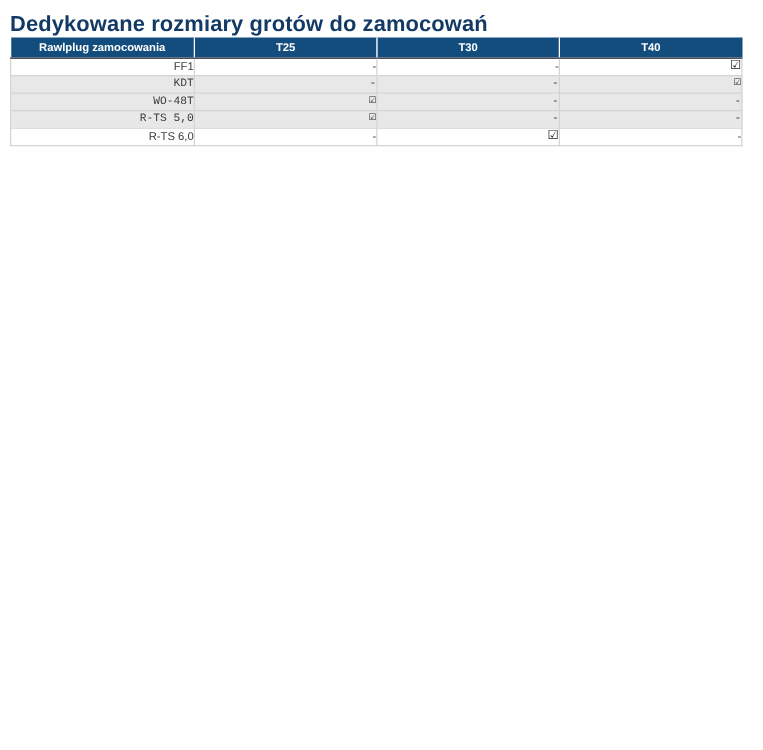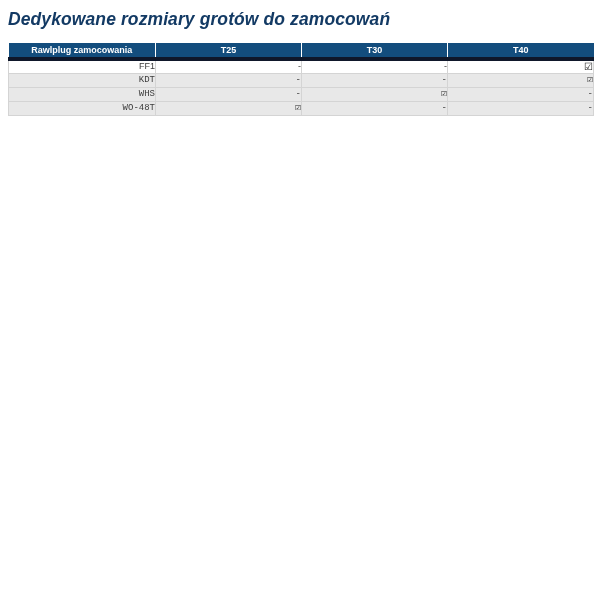--- a/index.html
+++ b/index.html
@@ -21,42 +21,41 @@
   }
   .page{
     width:610px;height:600px;
     padding:9px 8px 0 8px;
   }
   .page-title{
     color:var(--title-text);
     font-size:17.5px;
     font-weight:bold;
     letter-spacing:0.1px;
-    margin-bottom:13px;
-    font-style:italic;
+    margin-bottom:0;
   }
   table.spec-table{
     width:585px;
     table-layout:fixed;
     border-collapse:collapse;
   }
   table.spec-table col.c0{width:147px;}
   table.spec-table col.c1{width:146px;}
   table.spec-table col.c2{width:146px;}
   table.spec-table col.c3{width:146px;}
   .spec-table th{
     background:var(--header-bg);
     color:var(--header-text);
     font-size:9px;
     font-weight:bold;
     height:16px;
     text-align:center;
     vertical-align:middle;
     border-right:1px solid #ffffff;
-    border-bottom:4px solid #0f172a;
+    border-bottom:1px solid #0f172a;
   }
   .spec-table th:last-child{border-right:none;}
   .spec-table td{
     height:14px;
     font-size:9px;
     color:var(--body-text);
     text-align:right;
     vertical-align:middle;
     border:1px solid var(--border);
     background:var(--row-bg);
@@ -97,26 +96,32 @@
           <td>-</td>
           <td><span class="check-glyph">☑</span></td>
         </tr>
         <tr class="alt">
           <td>KDT</td>
           <td>-</td>
           <td>-</td>
           <td><span class="check-glyph">☑</span></td>
         </tr>
         <tr class="alt">
-          <td>WHS</td>
+          <td>WO-48T</td>
+          <td><span class="check-glyph">☑</span></td>
           <td>-</td>
-          <td><span class="check-glyph">☑</span></td>
           <td>-</td>
         </tr>
         <tr class="alt">
-          <td>WO-48T</td>
+          <td>R-TS 5,0</td>
           <td><span class="check-glyph">☑</span></td>
           <td>-</td>
+          <td>-</td>
+        </tr>
+        <tr>
+          <td>R-TS 6,0</td>
+          <td>-</td>
+          <td><span class="check-glyph">☑</span></td>
           <td>-</td>
         </tr>
       </tbody>
   </table>
 </div>
 
 </body></html>

